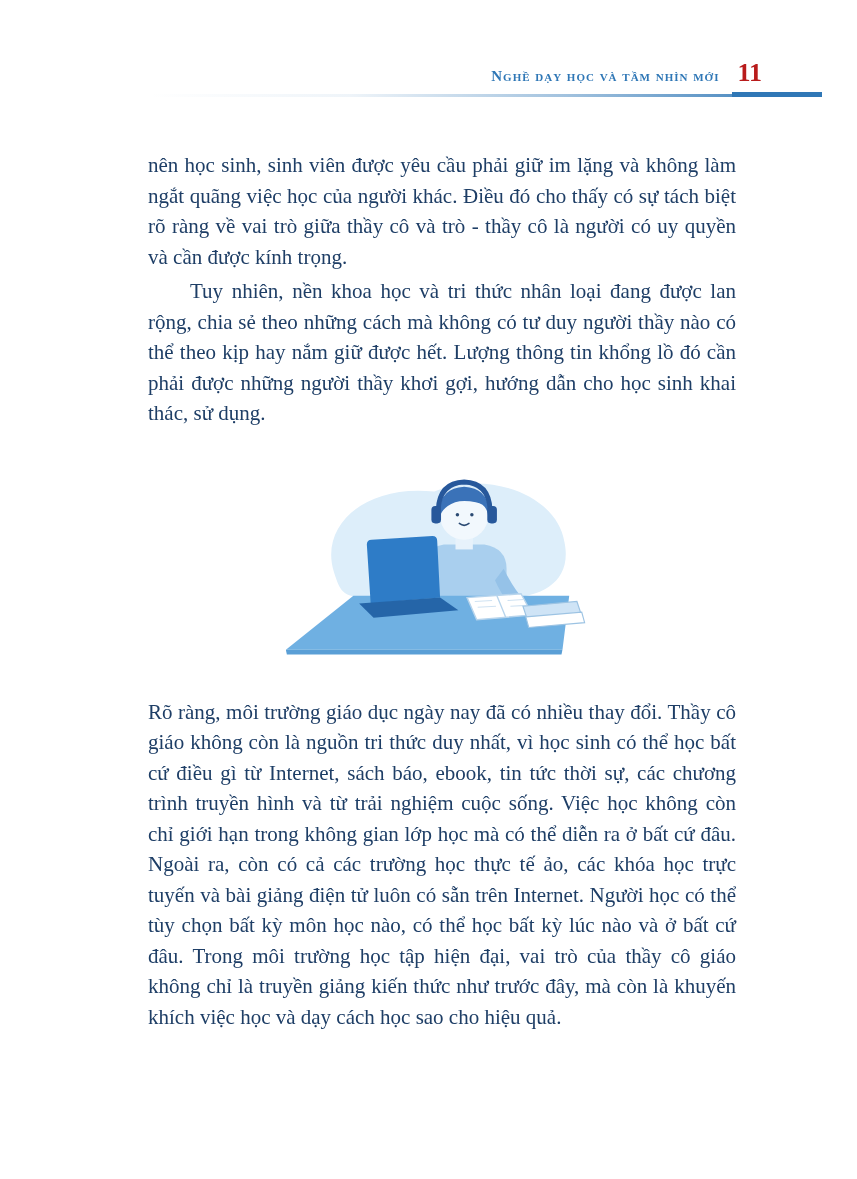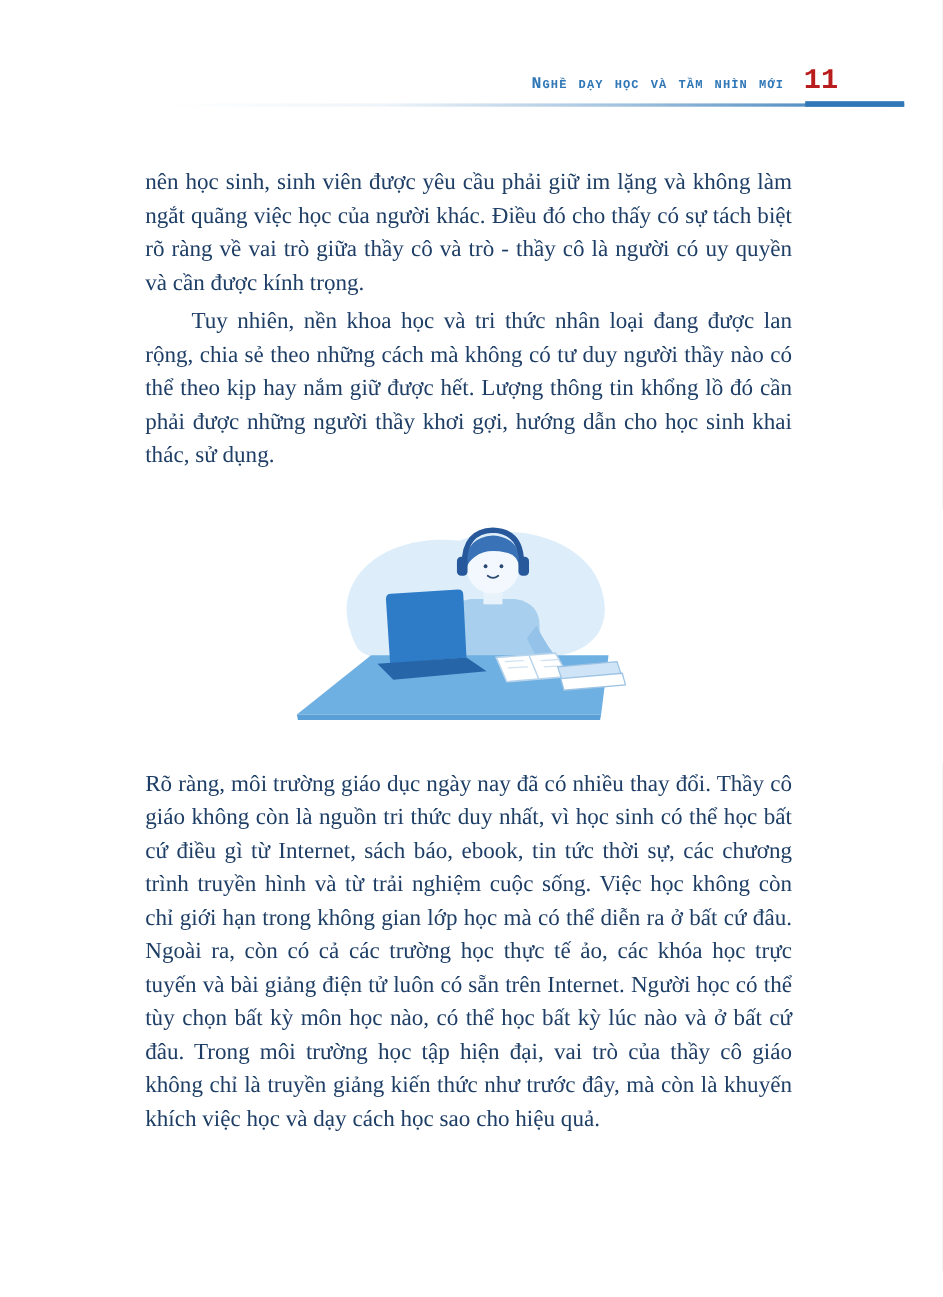--- a/index.html
+++ b/index.html
@@ -10,21 +10,20 @@
     font-family:"Liberation Serif","DejaVu Serif",serif;
     overflow:hidden;
     margin:0 auto;
   }
   
   .header{
     position:absolute;
     left:148px;
     top:58px;
     width:674px; 
-    font-family:Liberation Mono, monospace;
   }
   .header-row{
     display:flex;
     justify-content:flex-end;
     align-items:baseline;
     gap:18px;
     padding-right:60px;
   }
   .running-title{
     font-variant:small-caps;
@@ -50,21 +49,21 @@
   }
   .header-rule .rule-accent{
     position:absolute;
     right:0;top:-2px;
     width:90px;height:5px;
     background:#2f77b6;
   }
   
   .content{
     position:absolute;
-    left:132px;
+    left:148px;
     top:150px;
     width:588px;
     color:#1e3e66;
     font-size:21px;
     line-height:30.5px;
     text-align:justify;
   }
   .content p{margin:0;}
   .content p.indent{text-indent:42px;}
   .content p + p{margin-top:4px;}

